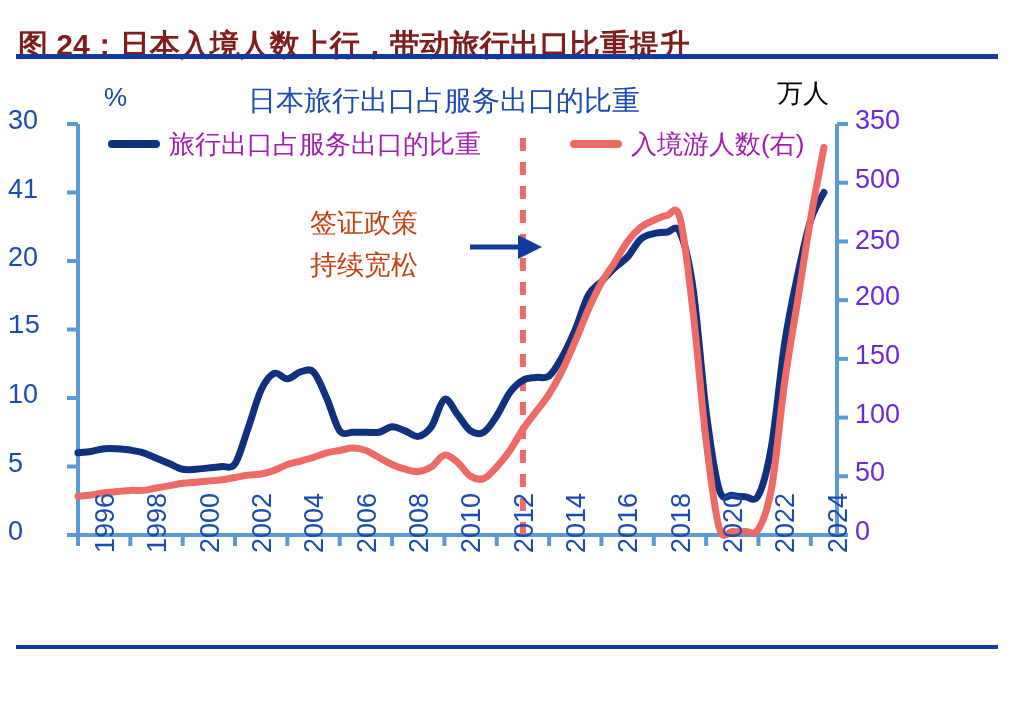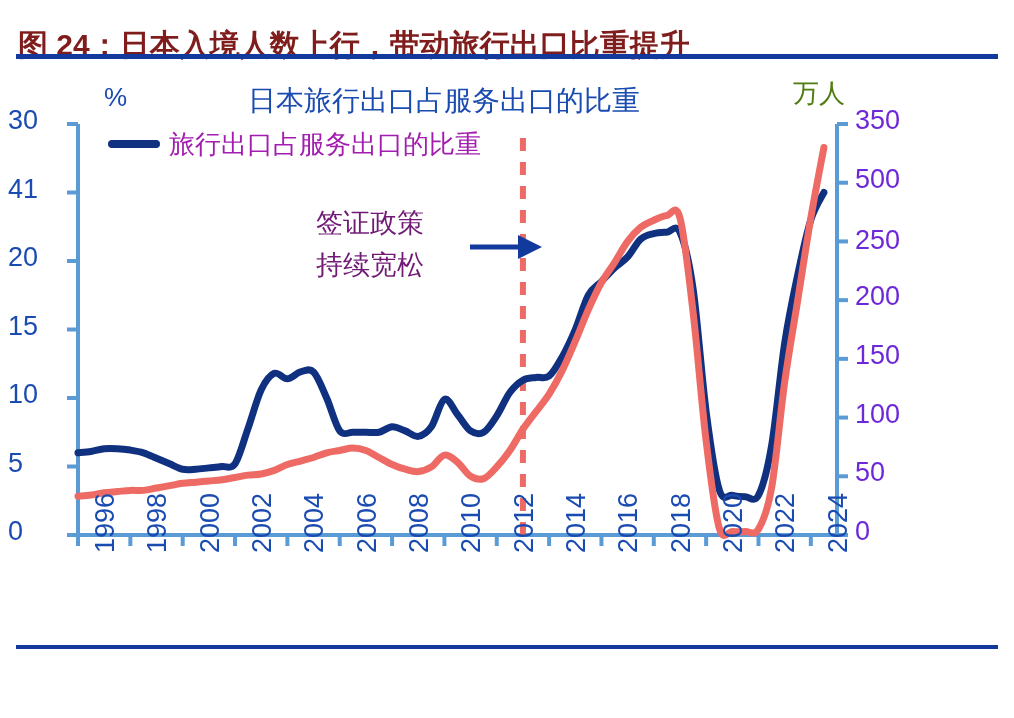--- a/index.html
+++ b/index.html
@@ -30,41 +30,41 @@
   }
 
   
   .chart-area{position:absolute;left:0;top:60px;width:1014px;height:585px;}
   svg.plot{position:absolute;left:0;top:0;}
 
   .u-left{
     position:absolute;left:104px;top:82px;font-size:26px;color:#1a4bb0;
   }
   .u-right{
-    position:absolute;left:793px;top:76px;font-size:26px;color:#4d7c0f;
+    position:absolute;left:777px;top:76px;font-size:26px;color:#000000;
   }
   .chart-heading{
     position:absolute;left:248px;top:82px;font-size:28px;color:#1a4bb0;
     white-space:nowrap;
   }
 
   
   .legend{
     position:absolute;left:108px;top:131px;width:760px;height:32px;
   }
   .lg{position:absolute;display:flex;align-items:center;gap:9px;}
   .lg .swatch{display:block;width:52px;height:8px;border-radius:4px;}
   .lg .txt{font-size:26px;color:#a21caf;white-space:nowrap;line-height:1;}
   .lg1{left:0px;top:0px;}
   .lg2{left:462px;top:0px;}
 
   
   .anno{
     position:absolute;left:310px;top:203px;
-    font-size:27px;color:#701a75;line-height:1.55;white-space:nowrap;margin-left:6px;
+    font-size:27px;color:#c2410c;line-height:1.55;white-space:nowrap;
   }
 
   
   .ytick{
     position:absolute;font-size:27px;color:#1a4bb0;
     white-space:nowrap;
   }
   .ytick-r{
     position:absolute;font-size:27px;color:#6d28d9;
     text-align:left;white-space:nowrap;
@@ -127,32 +127,36 @@
 
   <div class="u-left">%</div>
   <div class="u-right">万人</div>
   <div class="chart-heading">日本旅行出口占服务出口的比重</div>
 
   <div class="legend">
     <div class="lg lg1">
       <span class="swatch" id="sw0" style="background: rgb(16, 48, 128);"></span>
       <span class="txt">旅行出口占服务出口的比重</span>
     </div>
+    <div class="lg lg2">
+      <span class="swatch" id="sw1" style="background: rgb(238, 106, 101);"></span>
+      <span class="txt">入境游人数(右)</span>
+    </div>
   </div>
 
   <div class="anno">
     <div>签证政策</div>
     <div>持续宽松</div>
   </div>
 
   <div id="ticklayer">
       <div class="ytick" style="left: 8px; top: 516px; width: 58px;">0</div>
       <div class="ytick" style="left: 8px; top: 447.5px; width: 58px;">5</div>
       <div class="ytick" style="left: 8px; top: 379px; width: 58px;">10</div>
-      <div class="ytick" style="left: 8px; top: 310.5px; width: 58px;">15</div>
+      <div class="ytick" style="left: 8px; top: 310.5px; width: 58px; font-family: Liberation Mono, monospace;">15</div>
       <div class="ytick" style="left: 8px; top: 242px; width: 58px;">20</div>
       <div class="ytick" style="left: 8px; top: 173.5px; width: 58px;">41</div>
       <div class="ytick" style="left: 8px; top: 105px; width: 58px;">30</div>
       <div class="ytick-r" style="left: 855px; top: 516px; width: 80px;">0</div>
       <div class="ytick-r" style="left: 855px; top: 457.286px; width: 80px;">50</div>
       <div class="ytick-r" style="left: 855px; top: 398.571px; width: 80px;">100</div>
       <div class="ytick-r" style="left: 855px; top: 339.857px; width: 80px;">150</div>
       <div class="ytick-r" style="left: 855px; top: 281.143px; width: 80px;">200</div>
       <div class="ytick-r" style="left: 855px; top: 225px; width: 80px;">250</div>
       <div class="ytick-r" style="left: 855px; top: 163.714px; width: 80px;">500</div>

